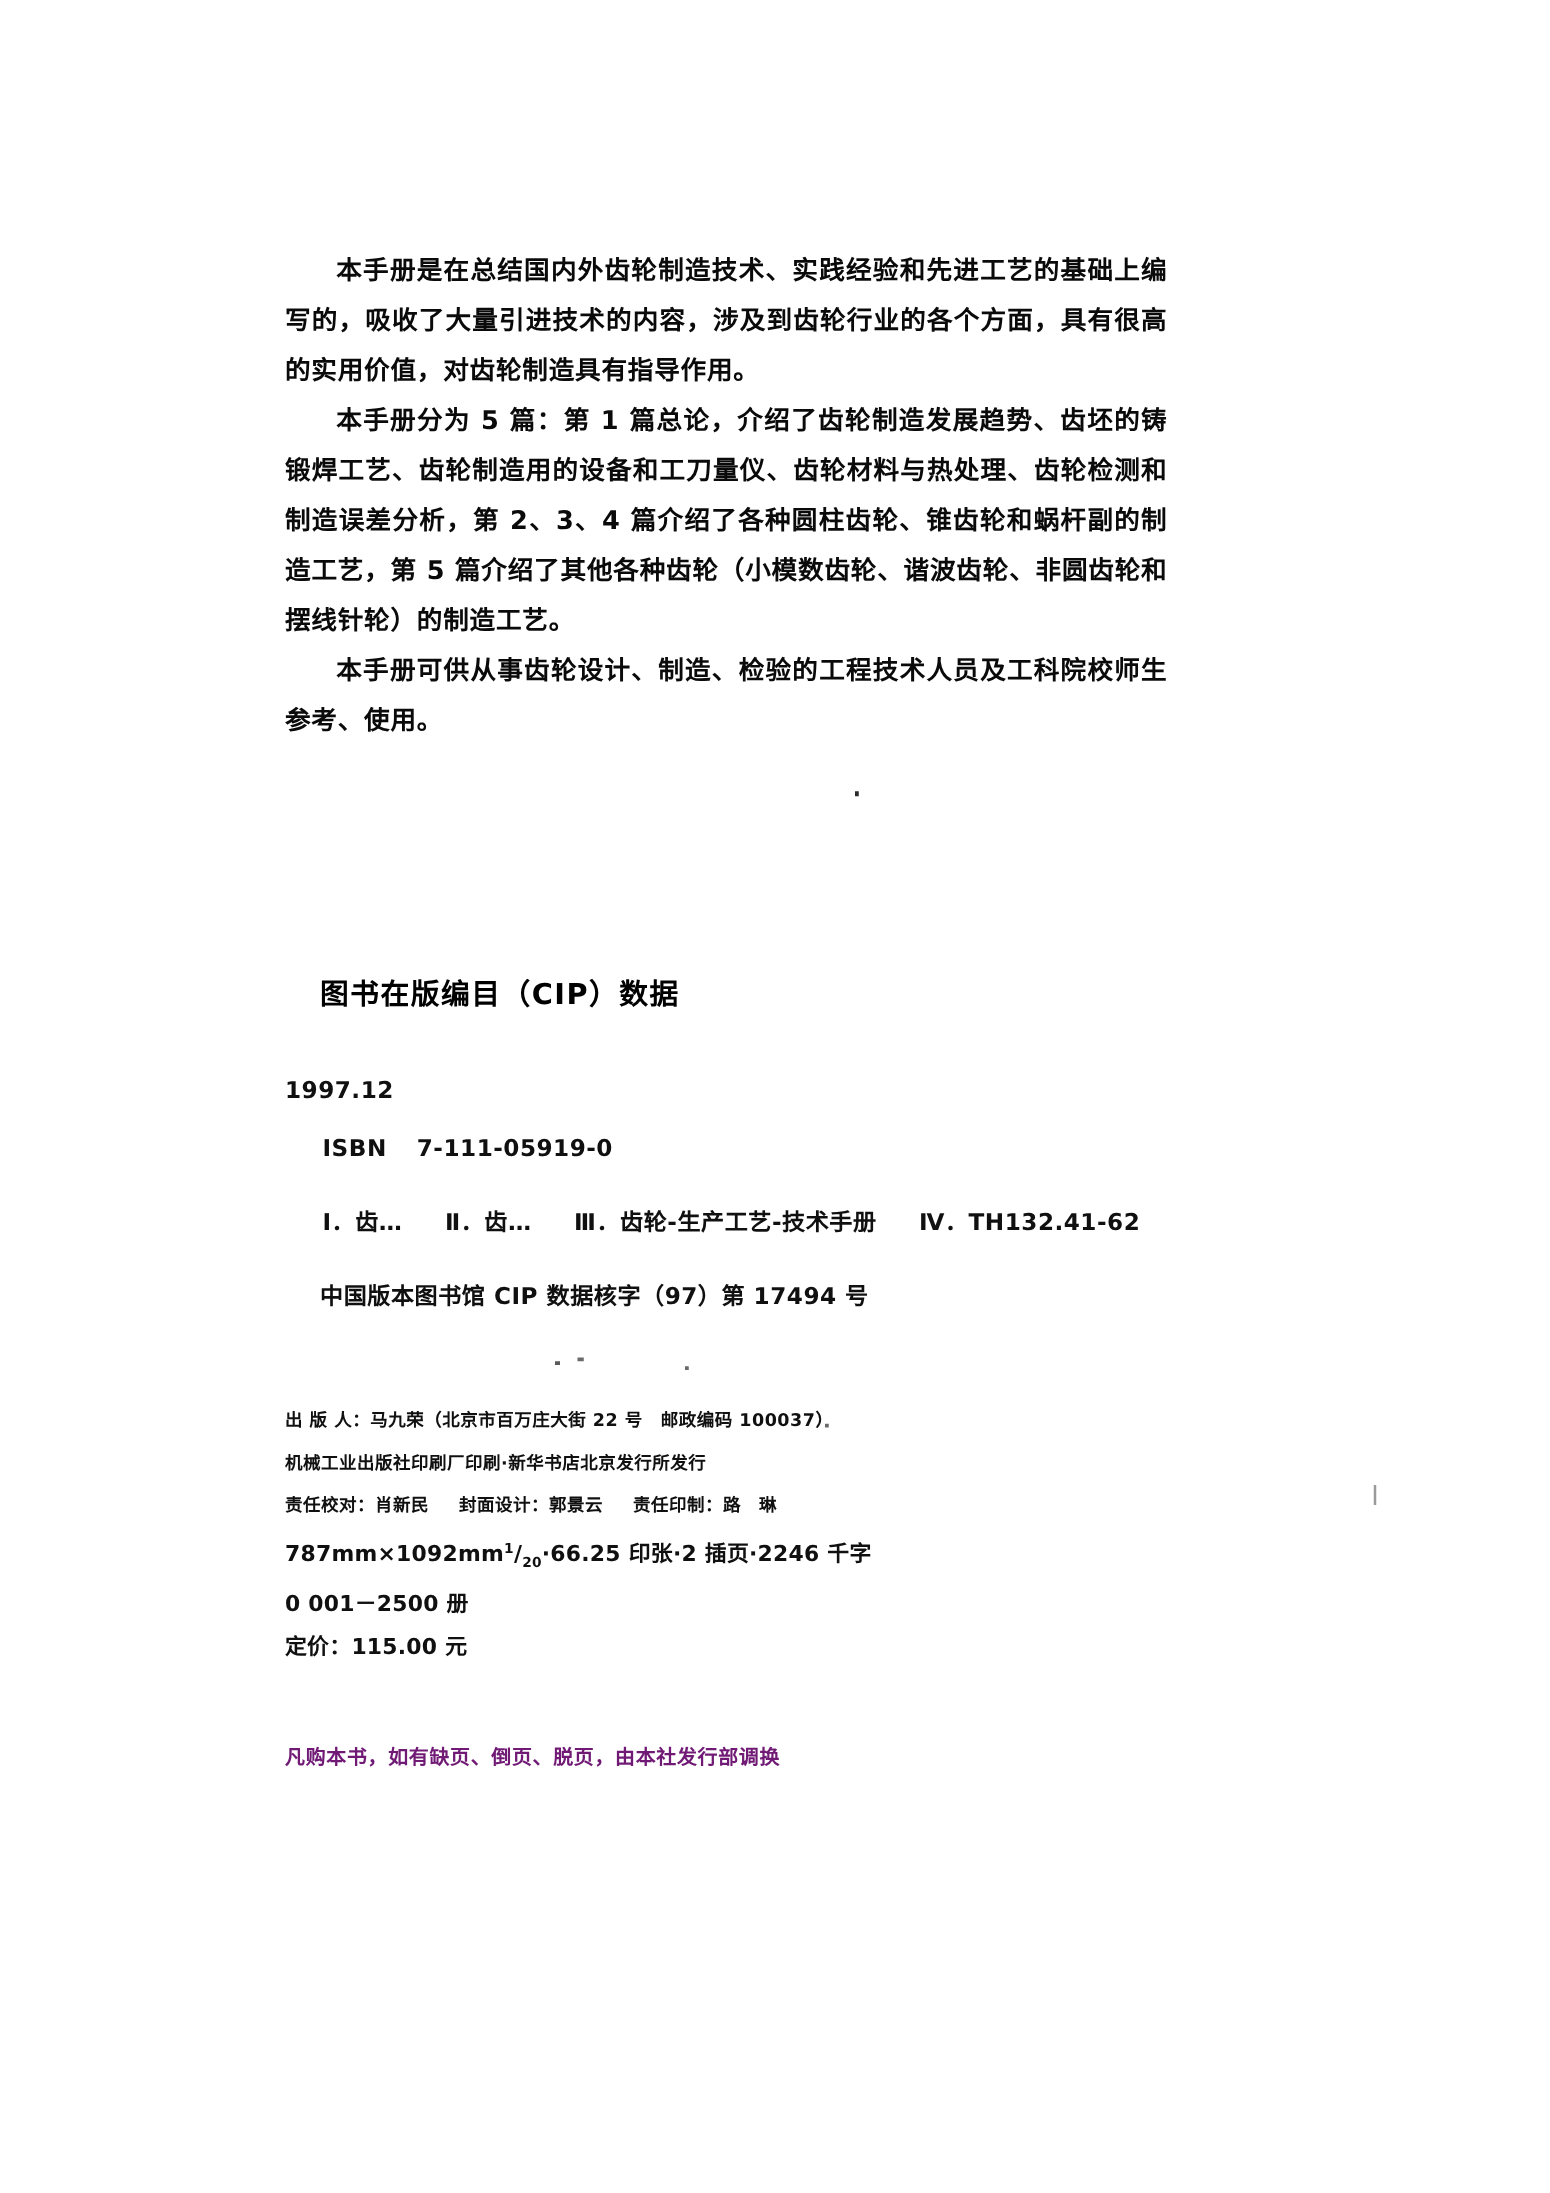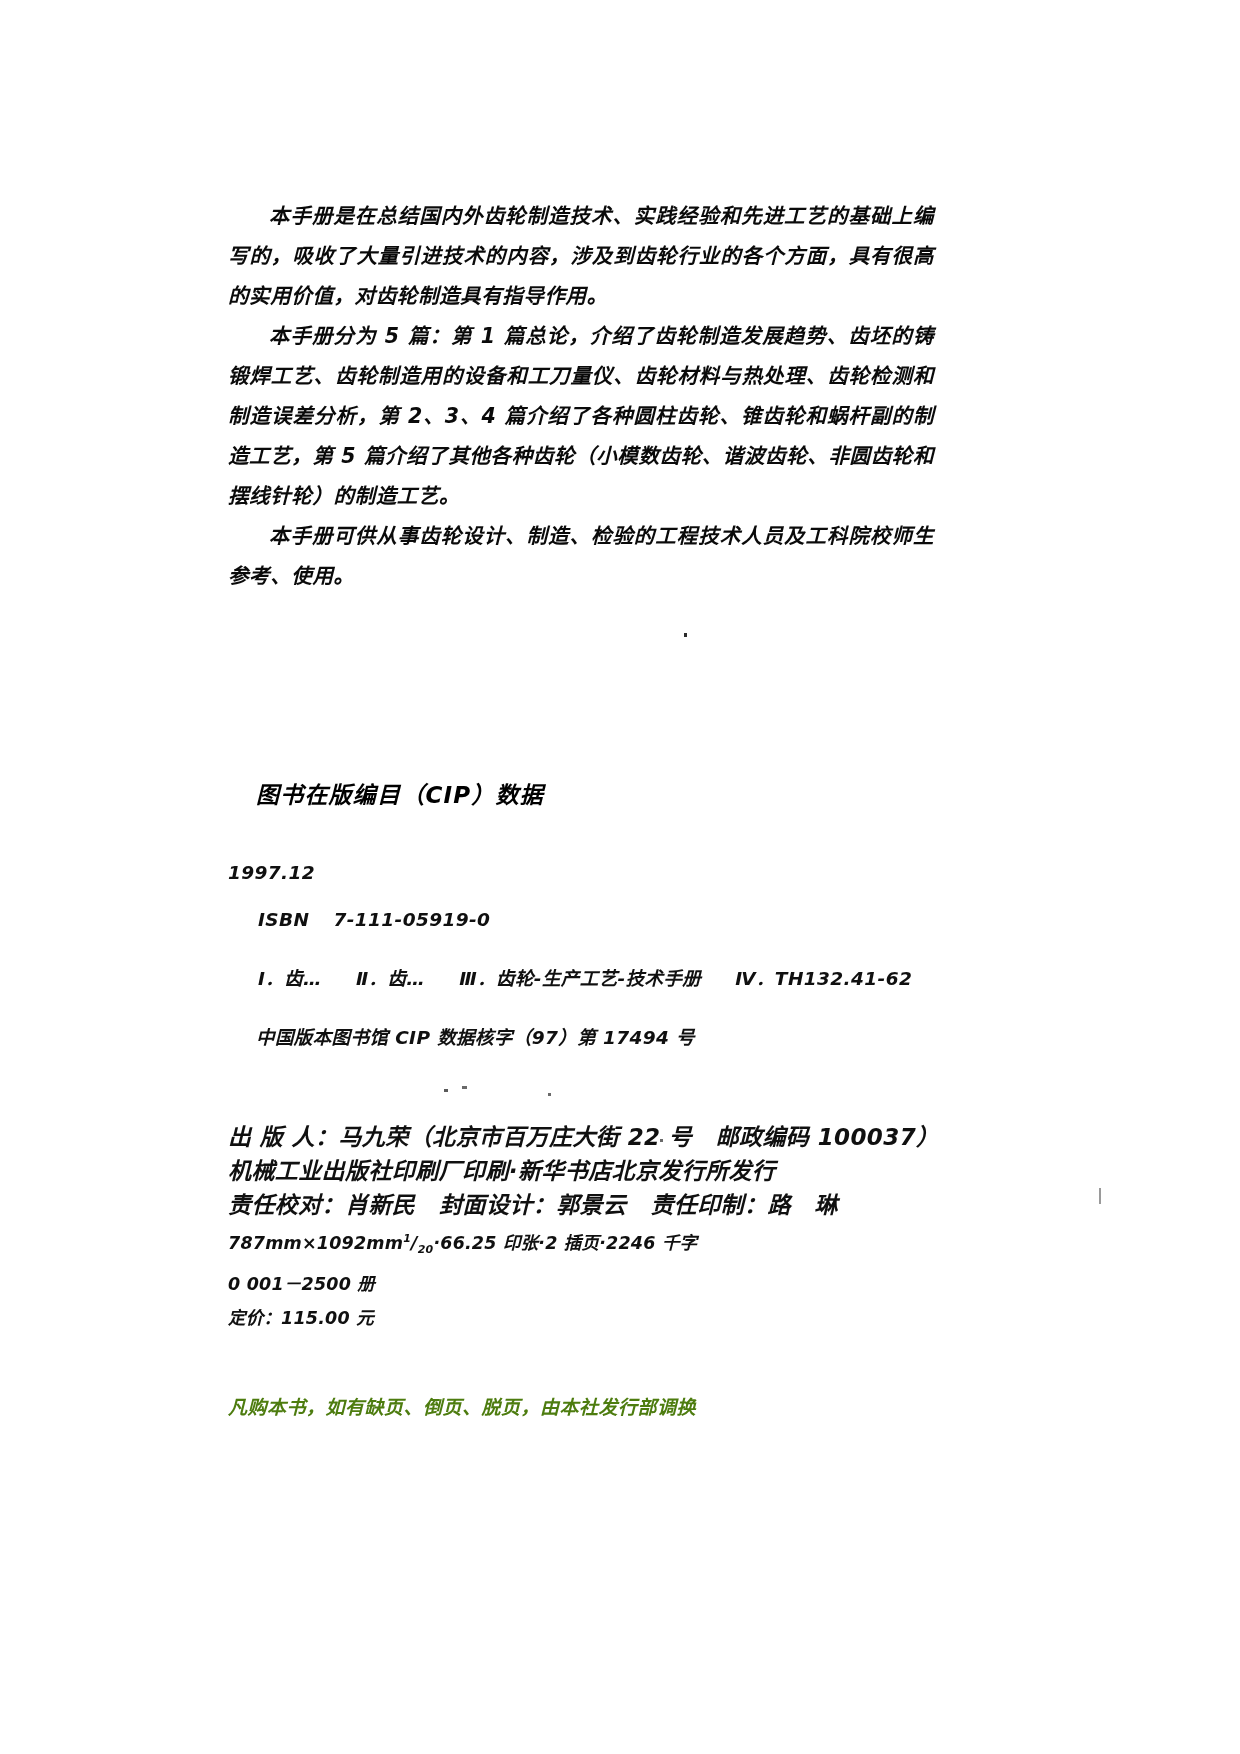--- a/index.html
+++ b/index.html
@@ -13,21 +13,20 @@
     color: #000000;
   }
 
   .page {
     position: relative;
     width: 1240px;
     height: 1754px;
     margin: 0 auto;
     background: #fefefe;
     overflow: hidden;
-    font-style: italic;
   }
 
   
   .paper-tone {
     position: absolute;
     inset: 0;
     background: #ffffff;
     pointer-events: none;
   }
 
@@ -138,21 +137,21 @@
   .sp-3 { display: inline-block; width: 34px; }
 
   
   .colophon {
     position: absolute;
     left: 228px;
     top: 1120px;
     width: 720px;
   }
   .colo-line {
-    font-size: 23px;
+    font-size: 14px;
     line-height: 34px;
     letter-spacing: 0.4px;
     color: #101010;
     white-space: nowrap;
     font-weight: 600;
   }
   .colo-line.small {
     font-size: 17.5px;
     letter-spacing: 0.2px;
   }
@@ -162,23 +161,23 @@
   }
   sub.frac {
     font-size: 11px;
     vertical-align: sub;
   }
 
   .footer-note {
     position: absolute;
     left: 228px;
     top: 1392px;
-    font-size: 19px;
+    font-size: 16px;
     letter-spacing: 0.5px;
-    color: #4d7c0f;
+    color: #701a75;
     white-space: nowrap;
     font-weight: 600;
   }
 </style>
 </head>
 <body>
 
 <div class="page">
   <div class="paper-tone"></div>
 

